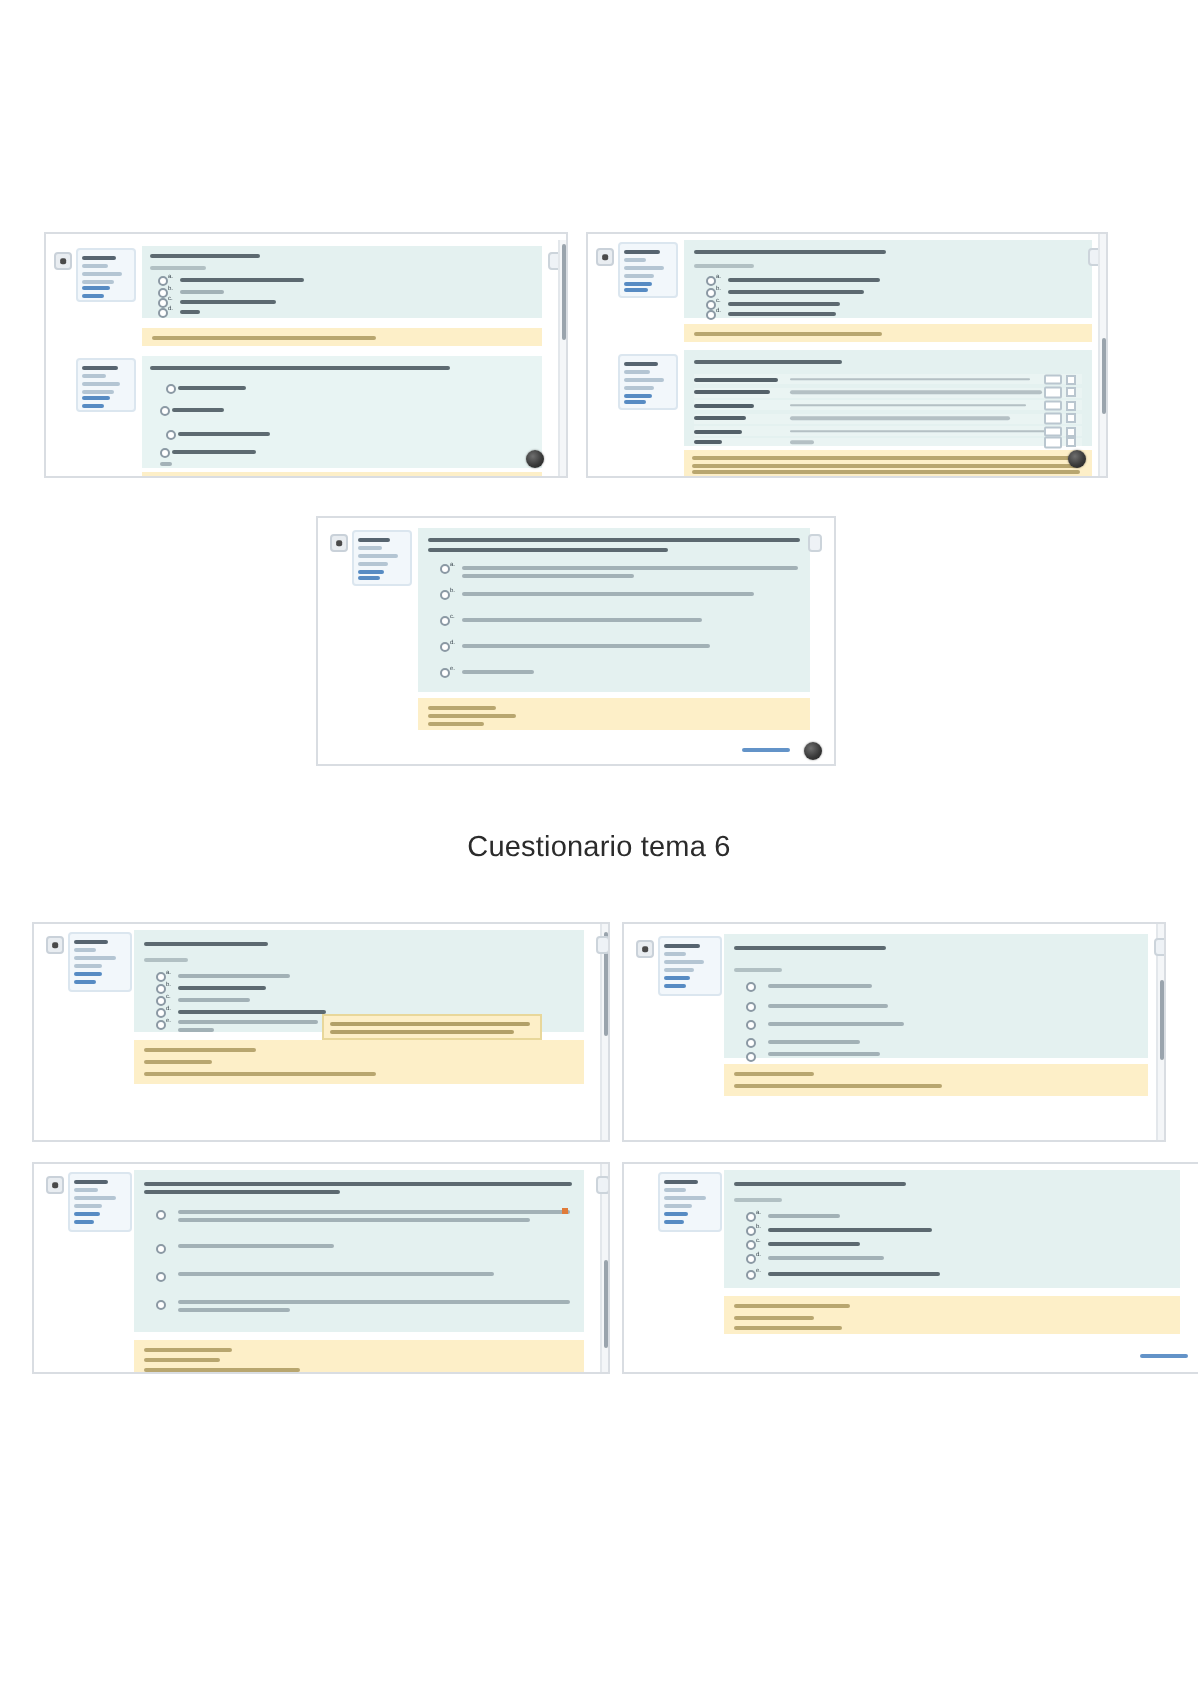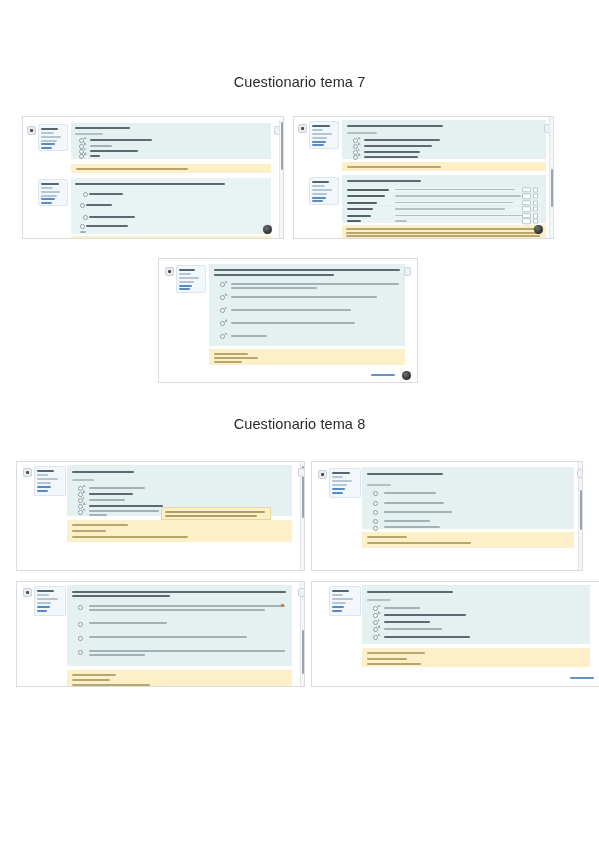--- a/index.html
+++ b/index.html
@@ -72,21 +72,20 @@
     background:radial-gradient(circle at 38% 35%,#6f6f6f 0%,#3a3a3a 55%,#1e1e1e 100%);
     box-shadow:0 0 1px rgba(0,0,0,.5);}
 
   .finishlink{position:absolute;height:2px;background:#2f6fb5;opacity:.75;border-radius:1px;}
 </style>
 </head>
 <body>
 
 <div class="page">
 
-  <div class="section-title" id="title-t7">Cuestionario tema 7</div>
 
   <div class="shot" id="s1" style="left:22px;top:116px;width:262px;height:123px;">
     <div class="topbar"></div>
     <div class="canvas">
 
       <div class="navicon" style="left:4px;top:9px;width:7px;height:7px;">
           <i></i>
         </div>
 
       <div class="infocard" style="left:15px;top:7px;width:28px;height:25px;">
@@ -321,21 +320,21 @@
       </div>
 
       <div class="finishlink" style="left:212px;top:115px;width:24px;"></div>
 
       <div class="righticon" style="left:245px;top:8px;width:5px;height:7px;"></div>
 
       <div class="cursor" style="left:243px;top:112px;"></div>
     </div>
   </div>
 
-  <div class="section-title" id="title-t8">Cuestionario tema 8</div>
+  <div class="section-title" id="title-t8">Cuestionario tema 6</div>
 
   <div class="shot nobar" id="s4" style="left:16px;top:461px;width:289px;height:110px;">
 
     <div class="canvas">
 
       <div class="navicon" style="left:6px;top:6px;width:7px;height:7px;">
           <i></i>
         </div>
 
       <div class="infocard" style="left:17px;top:4px;width:30px;height:28px;">

